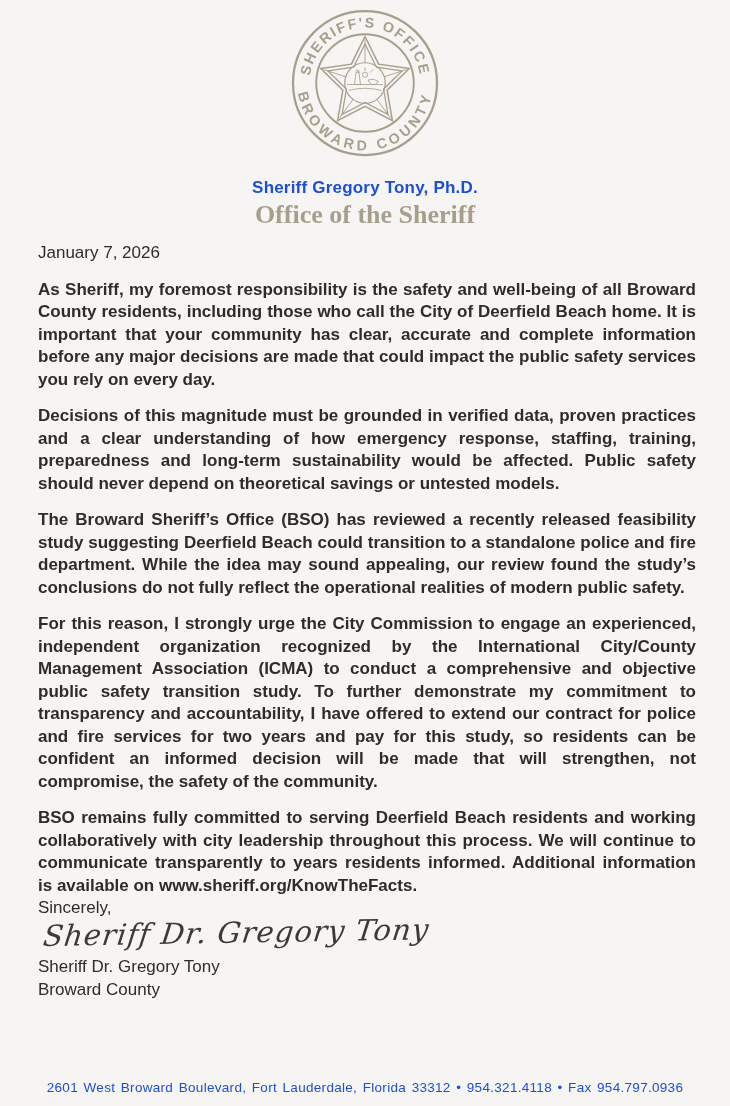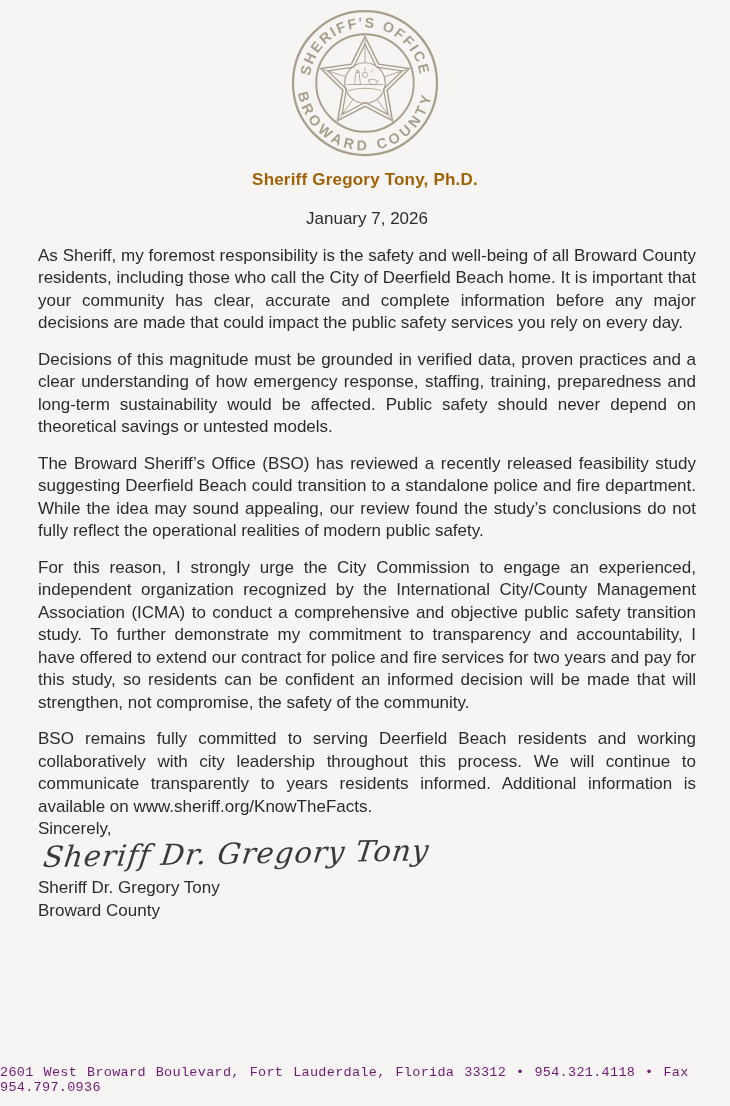--- a/index.html
+++ b/index.html
@@ -6,47 +6,47 @@
   .page {
     width:730px; height:1106px;
     background:#f6f5f4;
     font-family:"Liberation Sans", sans-serif;
     position:relative; overflow:hidden;
     box-sizing:border-box;
   }
   .header { text-align:center; padding-top:8px; }
   .badge-wrap { line-height:0; }
   .sheriff-name {
-    color:#a16207; font-weight:bold; font-size:17px;
-    margin-top:12px; letter-spacing:0.2px;
+    color:#1d4ed8; font-weight:bold; font-size:17px;
+    margin-top:20px; letter-spacing:0.2px;
   }
   .office-title {
     color:#a89e8c; font-weight:bold; font-size:26px;
     font-family:"Liberation Serif", serif; margin-top:2px;
   }
   .letter-body {
     padding:0 34px 0 38px;
     color:#2d2c2a; font-size:17px; line-height:22.5px;
   }
-  .date-line { margin-top:18px;text-align:center; }
+  .date-line { margin-top:12px; }
   .salutation { margin-top:15px; }
-  p.para { margin:14px 0 0 0; text-align:justify; }
+  p.para { margin:14px 0 0 0; text-align:justify;font-weight:bold; }
   .closing { }
   .signature-script {
     font-family:"DejaVu Serif", serif; font-style:italic;
     font-size:29px; color:#3b3a38;
     transform:skewX(-8deg) rotate(-1deg); transform-origin:left bottom;
     margin:5px 0 0 4px; letter-spacing:1px; white-space:nowrap;
   }
   .signer { margin-top:8px; line-height:23px; }
   .page-footer {
     position:absolute; bottom:11px; left:0; width:100%;
-    text-align:left;
-    font-family:Liberation Mono, monospace;
-    font-size:13.5px; color:#701a75; letter-spacing:0.3px; word-spacing:1.5px;
+    text-align:center;
+    font-family:Liberation Sans, sans-serif;
+    font-size:13.5px; color:#1d4ed8; letter-spacing:0.3px; word-spacing:1.5px;
   }
 </style>
 </head>
 <body>
 
 <div class="page">
 
   <div class="header">
     <div class="badge-wrap">
       <svg width="164" height="150" viewBox="0 0 200 200" aria-hidden="true">
@@ -81,20 +81,21 @@
         </g>
         <text fill="#a89e8c" font-weight="bold" font-size="19" letter-spacing="2.5" font-family="Liberation Sans, sans-serif">
           <textPath href="#arcTop" startOffset="50%" text-anchor="middle">SHERIFF'S OFFICE</textPath>
         </text>
         <text fill="#a89e8c" font-weight="bold" font-size="19" letter-spacing="5" font-family="Liberation Sans, sans-serif">
           <textPath href="#arcBot" startOffset="50%" text-anchor="middle">BROWARD COUNTY</textPath>
         </text>
       </svg>
     </div>
     <div class="sheriff-name">Sheriff Gregory Tony, Ph.D.</div>
+    <div class="office-title">Office of the Sheriff</div>
   </div>
 
   <div class="letter-body">
     <div class="date-line">January 7, 2026</div>
 
     <p class="para">As Sheriff, my foremost responsibility is the safety and well-being of all Broward County residents, including those who call the City of Deerfield Beach home. It is important that your community has clear, accurate and complete information before any major decisions are made that could impact the public safety services you rely on every day.</p>
     <p class="para">Decisions of this magnitude must be grounded in verified data, proven practices and a clear understanding of how emergency response, staffing, training, preparedness and long-term sustainability would be affected. Public safety should never depend on theoretical savings or untested models.</p>
     <p class="para">The Broward Sheriff’s Office (BSO) has reviewed a recently released feasibility study suggesting Deerfield Beach could transition to a standalone police and fire department. While the idea may sound appealing, our review found the study’s conclusions do not fully reflect the operational realities of modern public safety.</p>
     <p class="para">For this reason, I strongly urge the City Commission to engage an experienced, independent organization recognized by the International City/County Management Association (ICMA) to conduct a comprehensive and objective public safety transition study. To further demonstrate my commitment to transparency and accountability, I have offered to extend our contract for police and fire services for two years and pay for this study, so residents can be confident an informed decision will be made that will strengthen, not compromise, the safety of the community.</p>
     <p class="para">BSO remains fully committed to serving Deerfield Beach residents and working collaboratively with city leadership throughout this process. We will continue to communicate transparently to years residents informed. Additional information is available on www.sheriff.org/KnowTheFacts.</p>

